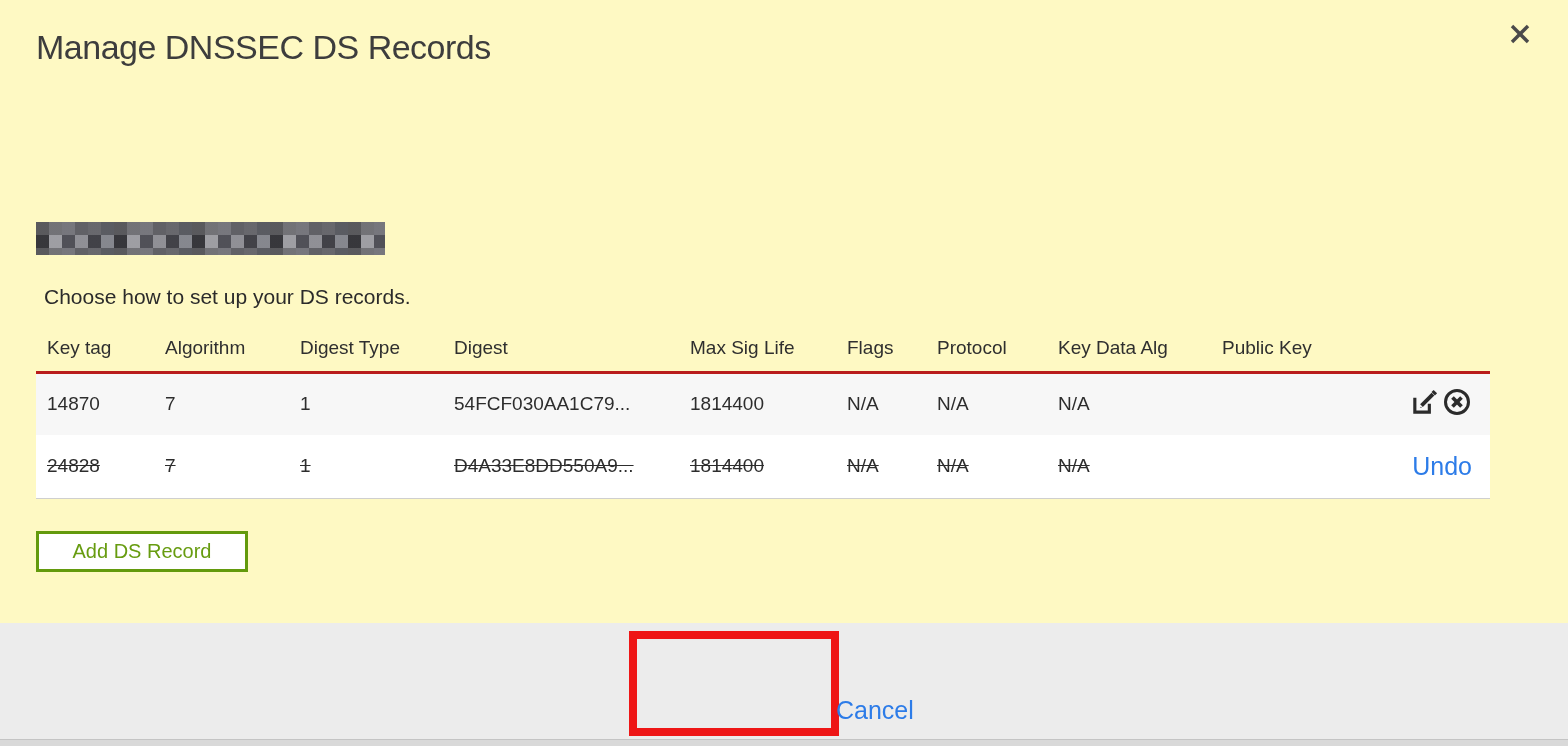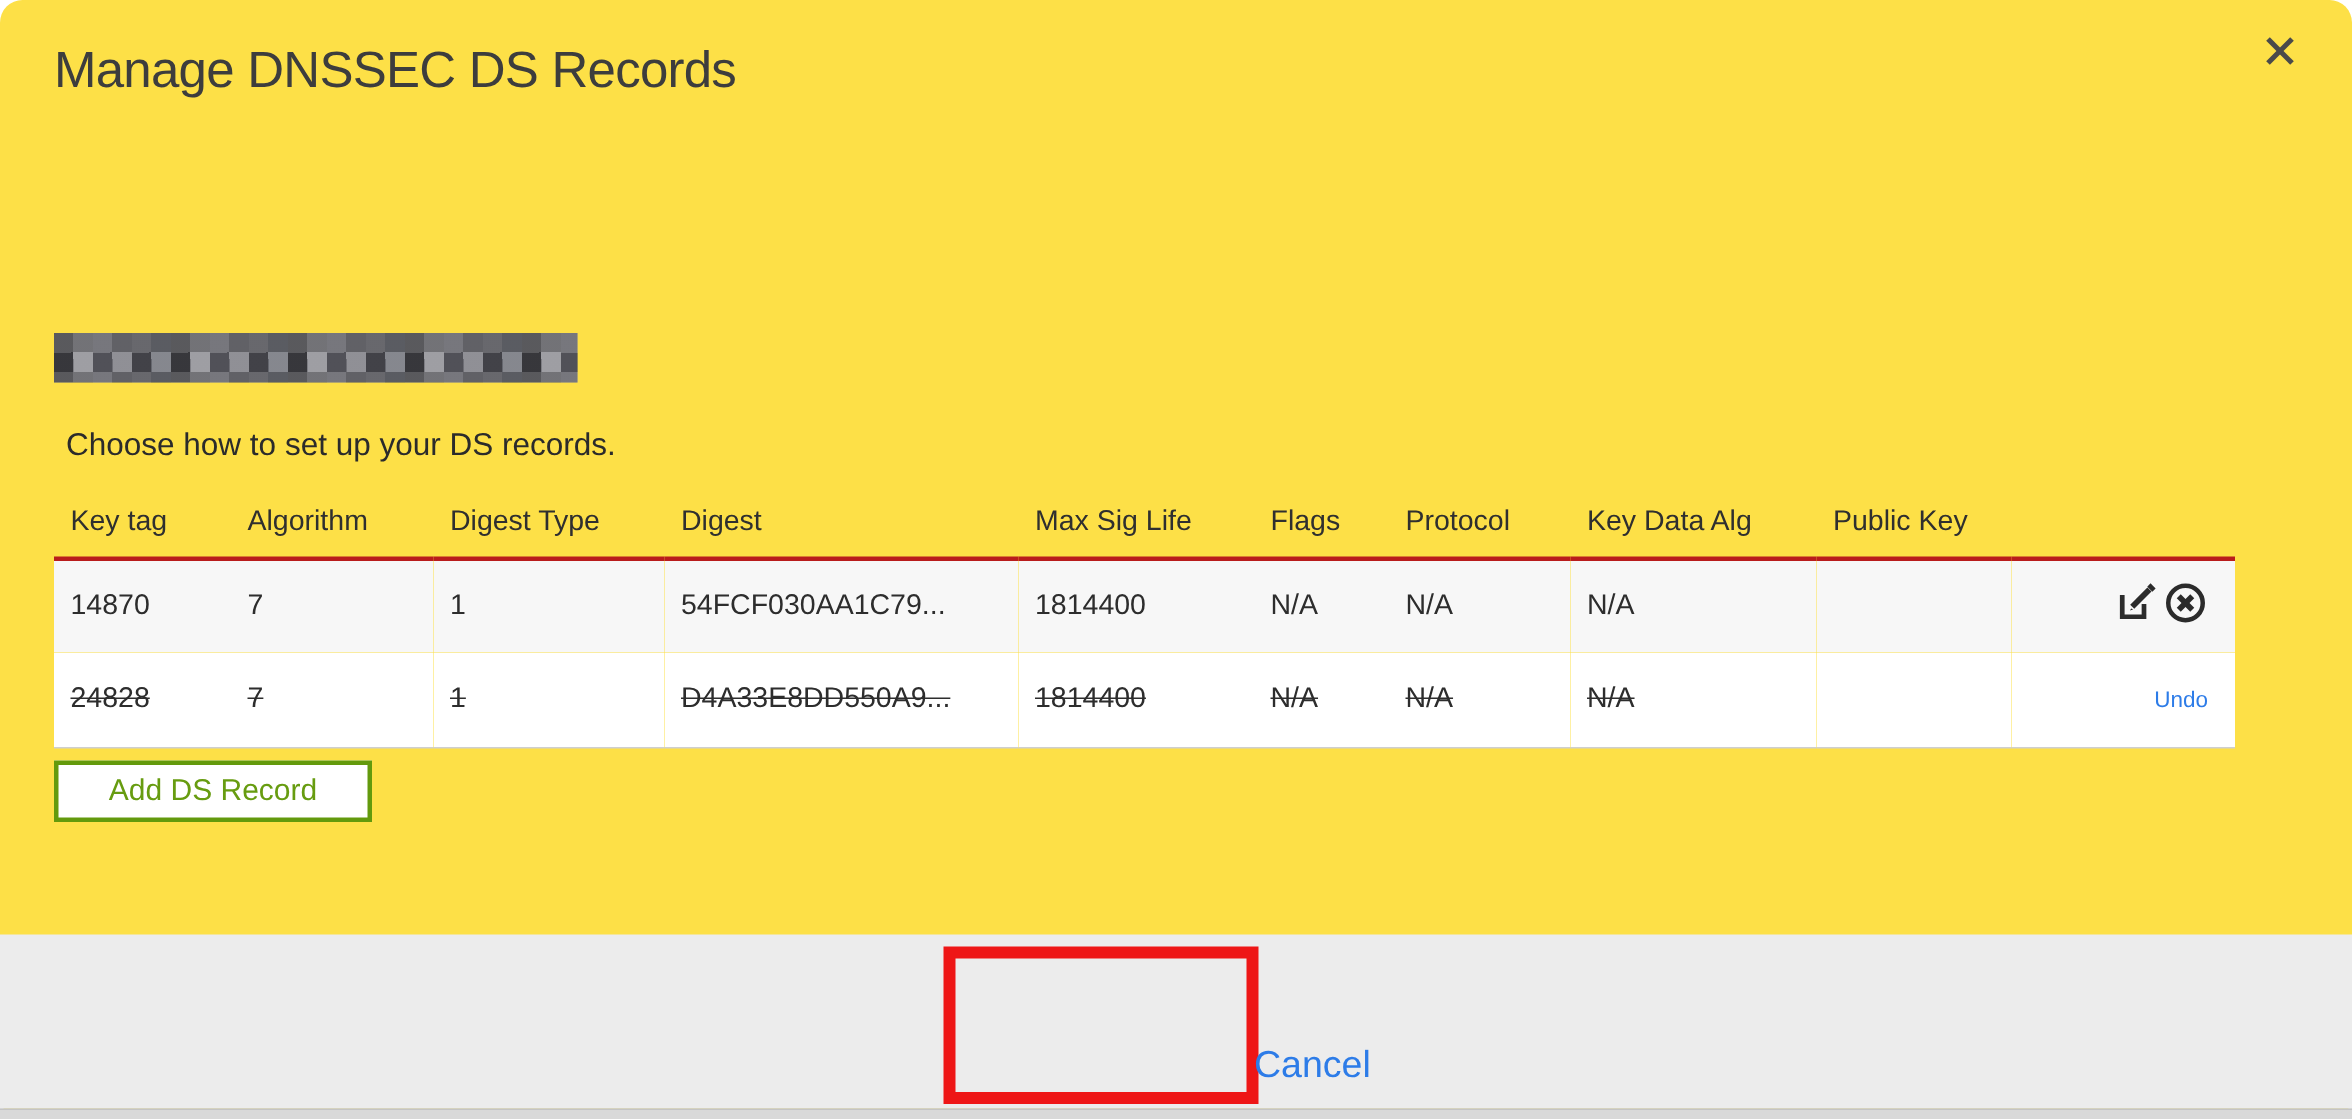--- a/index.html
+++ b/index.html
@@ -4,21 +4,21 @@
 <style>
   * { margin:0; padding:0; box-sizing:border-box; }
   html,body { width:1568px; height:746px; }
   body {
     font-family:"Liberation Sans", sans-serif;
     background:#ffffff;
     position:relative;
     overflow:hidden;
     color:#2d2d2d;
   }
-  .dialog { position:absolute; inset:0; background:#fde047;border-radius:15px; }
+  .dialog { position:absolute; inset:0; background:#fef9c3; }
 
   .title {
     position:absolute; left:36px; top:28px;
     font-size:34px; font-weight:400; color:#3d3d3d; letter-spacing:-0.5px;
   }
   .close-btn {
     position:absolute; right:32px; top:20px;
     width:32px; height:32px; cursor:pointer;
     display:flex; align-items:center; justify-content:center;
   }
@@ -52,24 +52,24 @@
   td {
     height:63px; padding:0 4px 0 11px; vertical-align:middle;
     white-space:nowrap; overflow:hidden; color:#2d2d2d;
   }
   tr.row-existing td { background:#f7f7f7; }
   tr.row-deleted  td { background:#ffffff; border-bottom:1px solid #cfcfcf; }
   tr.row-deleted td.cell-text { text-decoration:line-through; }
   td.actions { text-align:right; padding-right:18px; }
   .action-icons { display:inline-flex; align-items:center; gap:3px; }
   .icon-btn { display:inline-flex; cursor:pointer; }
-  .undo-link { color:#2d7ce8; cursor:pointer; text-decoration:none; font-size:15px; }
+  .undo-link { color:#2d7ce8; cursor:pointer; text-decoration:none; font-size:25px; }
 
   .add-btn {
-    margin-top:8px; display:inline-block;
+    margin-top:32px; display:inline-block;
     width:212px; height:41px; line-height:35px; text-align:center;
     border:3px solid #639a0c; color:#679c10; background:#fff;
     font-size:20px; cursor:pointer; font-family:"Liberation Sans", sans-serif;
   }
 
   .footer {
     position:absolute; left:0; top:623px; width:1568px; height:116px;
     background:#ececec;
   }
   .bottom-strip {

